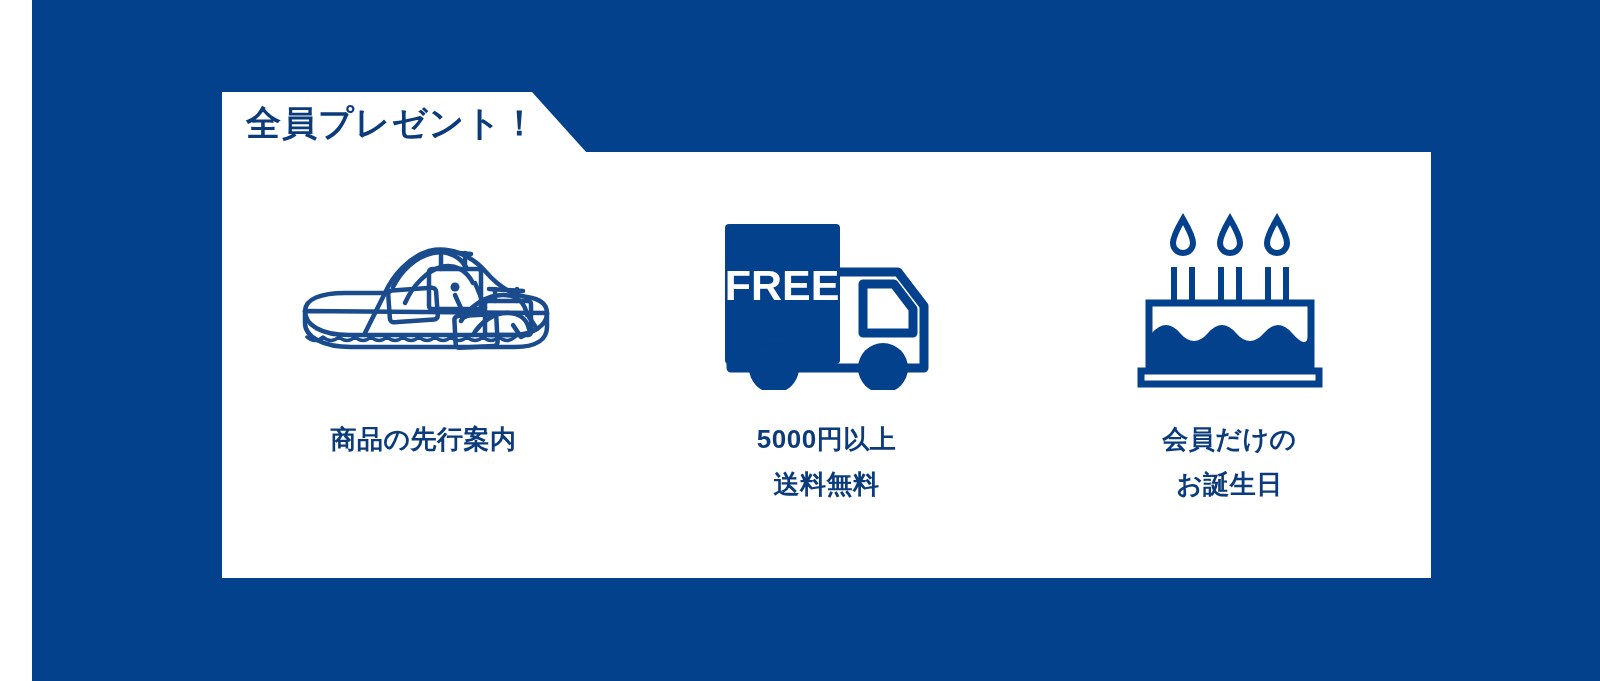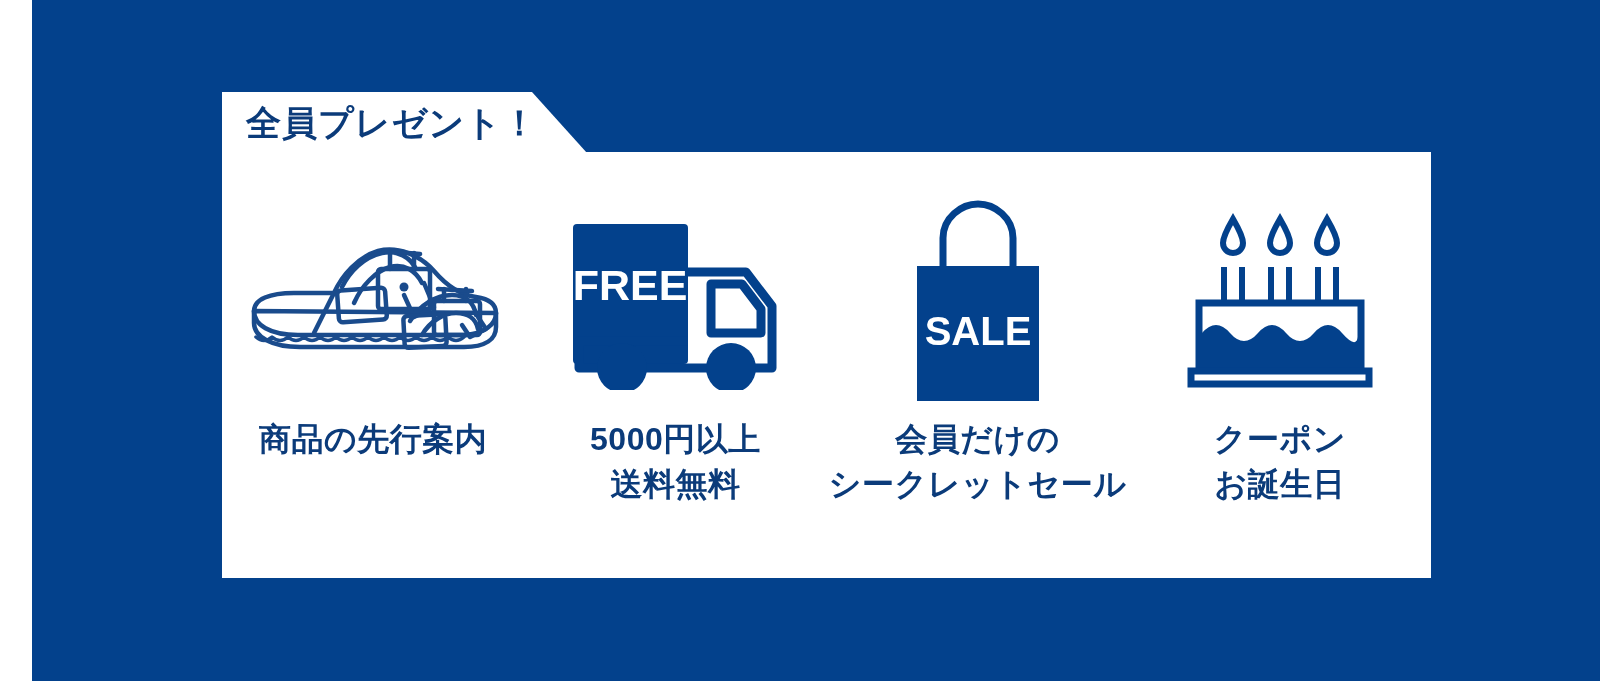--- a/index.html
+++ b/index.html
@@ -75,21 +75,21 @@
   }
   .icon-wrap {
     height: 215px;
     display: flex;
     align-items: center;
   }
   .caption {
     margin-top: 10px;
     text-align: center;
     color: #0b3b7a;
-    font-size: 32px;
+    font-size: 26px;
     font-weight: bold;
     line-height: 45px;
     letter-spacing: 0.5px;
     white-space: nowrap;
   }
   .caption .line2 { display: block; }
 </style>
 </head>
 <body>
 
@@ -163,36 +163,20 @@
           <circle cx="57" cy="158" r="25" fill="#03418c"></circle>
           <circle cx="166" cy="158" r="25" fill="#03418c"></circle>
         </svg>
       </div>
       <div class="caption">
         <span>5000円以上</span>
         <span class="line2">送料無料</span>
       </div>
     </div>
 
-    <div class="benefit">
-      <div class="icon-wrap">
-        <svg width="170" height="215" viewBox="0 0 170 215">
-
-          <path d="M50 78 L50 46 C50 26 68 12 85 12 C102 12 120 26 120 46 L120 78" fill="none" stroke="#03418c" stroke-width="7"></path>
-
-          <rect x="24" y="74" width="122" height="135" fill="#03418c"></rect>
-
-          <text x="85" y="153" fill="#ffffff" font-family="'Liberation Sans','DejaVu Sans',sans-serif" font-size="40" font-weight="bold" text-anchor="middle">SALE</text>
-        </svg>
-      </div>
-      <div class="caption">
-        <span>会員だけの</span>
-        <span class="line2">シークレットセール</span>
-      </div>
-    </div>
 
     <div class="benefit">
       <div class="icon-wrap">
         <svg width="190" height="185" viewBox="0 0 190 185">
 
           <g fill="none" stroke="#03418c" stroke-width="6">
             <path d="M48 12 C41 24 38 31 38 36 a10 10 0 0 0 20 0 c0-5 -3 -12 -10 -24 Z"></path>
             <path d="M95 12 C88 24 85 31 85 36 a10 10 0 0 0 20 0 c0-5 -3 -12 -10 -24 Z"></path>
             <path d="M142 12 C135 24 132 31 132 36 a10 10 0 0 0 20 0 c0-5 -3 -12 -10 -24 Z"></path>
           </g>
@@ -204,19 +188,19 @@
           </g>
 
           <path d="M14 96 L176 96 L176 162 L14 162 Z" fill="none" stroke="#03418c" stroke-width="7"></path>
 
           <path d="M17 126 q14 -16 28 0 q14 16 28 0 q14 -16 28 0 q14 16 28 0 q14 -16 28 0 q14 16 16 4 L173 159 L17 159 Z" fill="#03418c"></path>
 
           <rect x="6" y="164" width="178" height="13" fill="none" stroke="#03418c" stroke-width="7"></rect>
         </svg>
       </div>
       <div class="caption">
-        <span>クーポン</span>
+        <span>会員だけの</span>
         <span class="line2">お誕生日</span>
       </div>
     </div>
 
   </div>
 </div>
 
 </body></html>

